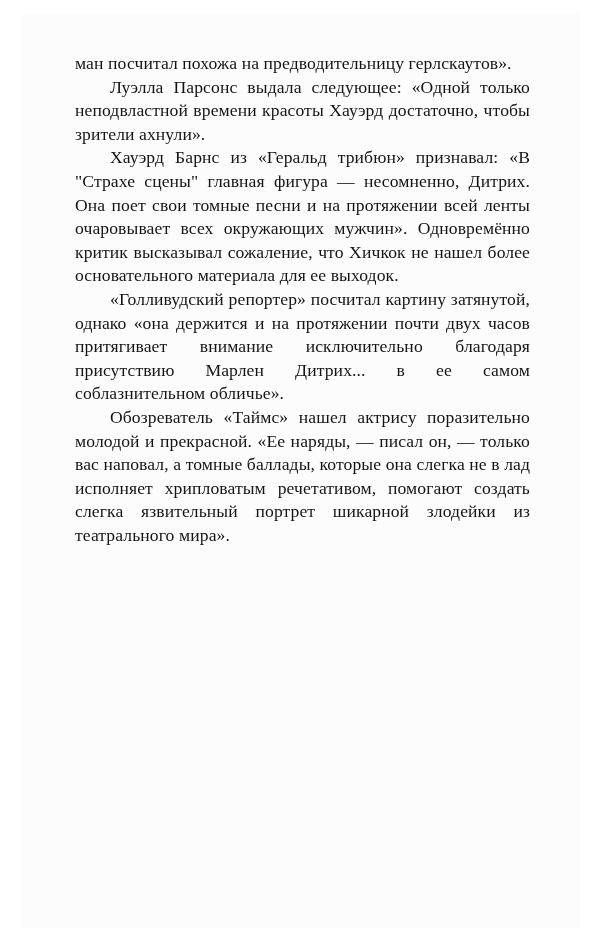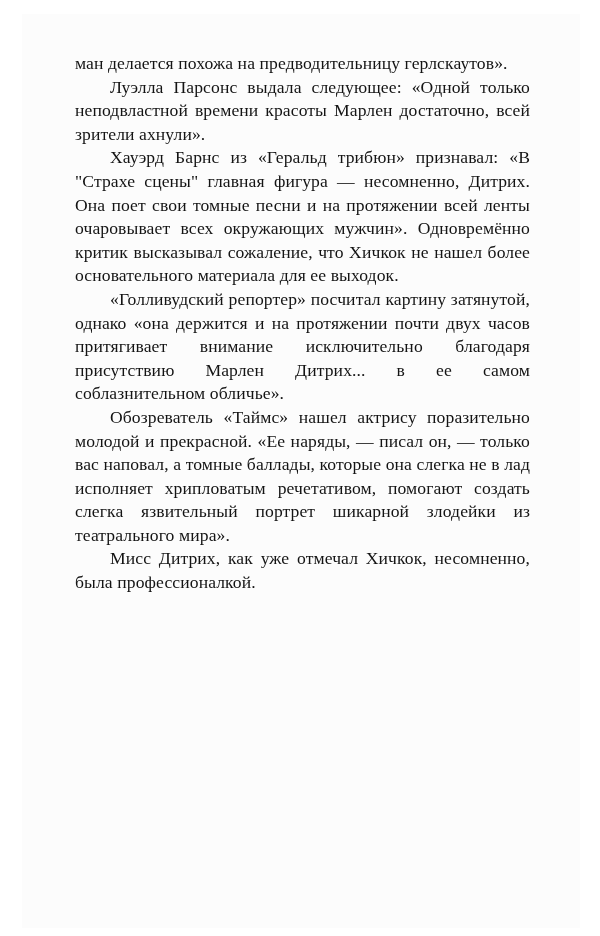--- a/index.html
+++ b/index.html
@@ -17,19 +17,18 @@
     }
     .text p { margin: 0; text-indent: 35px; }
     .text p.cont { text-indent: 0; }
   </style>
 </head>
 <body>
 
 <div class="page"></div>
 
 <div class="text">
-  <p class="cont">ман делается похожа на предводительницу герлскаутов».</p>
-  <p>Луэлла Парсонс выдала следующее: «Одной только неподвластной времени красоты Марлен достаточно, всей зрители ахнули».</p>
+  <p class="cont">ман посчитал похожа на предводительницу герлскаутов».</p>
+  <p>Луэлла Парсонс выдала следующее: «Одной только неподвластной времени красоты Хауэрд достаточно, чтобы зрители ахнули».</p>
   <p>Хауэрд Барнс из «Геральд трибюн» признавал: «В "Страхе сцены" главная фигура — несомненно, Дитрих. Она поет свои томные песни и на протяжении всей ленты очаровывает всех окружающих мужчин». Одновремённо критик высказывал сожаление, что Хичкок не нашел более основательного материала для ее выходок.</p>
   <p>«Голливудский репортер» посчитал картину затянутой, однако «она держится и на протяжении почти двух часов притягивает внимание исключительно благодаря присутствию Марлен Дитрих... в ее самом соблазнительном обличье».</p>
   <p>Обозреватель «Таймс» нашел актрису поразительно молодой и прекрасной. «Ее наряды, — писал он, — только вас наповал, а томные баллады, которые она слегка не в лад исполняет хрипловатым речетативом, помогают создать слегка язвительный портрет шикарной злодейки из театрального мира».</p>
-  <p>Мисс Дитрих, как уже отмечал Хичкок, несомненно, была профессионалкой.</p>
 </div>
 
 </body></html>

